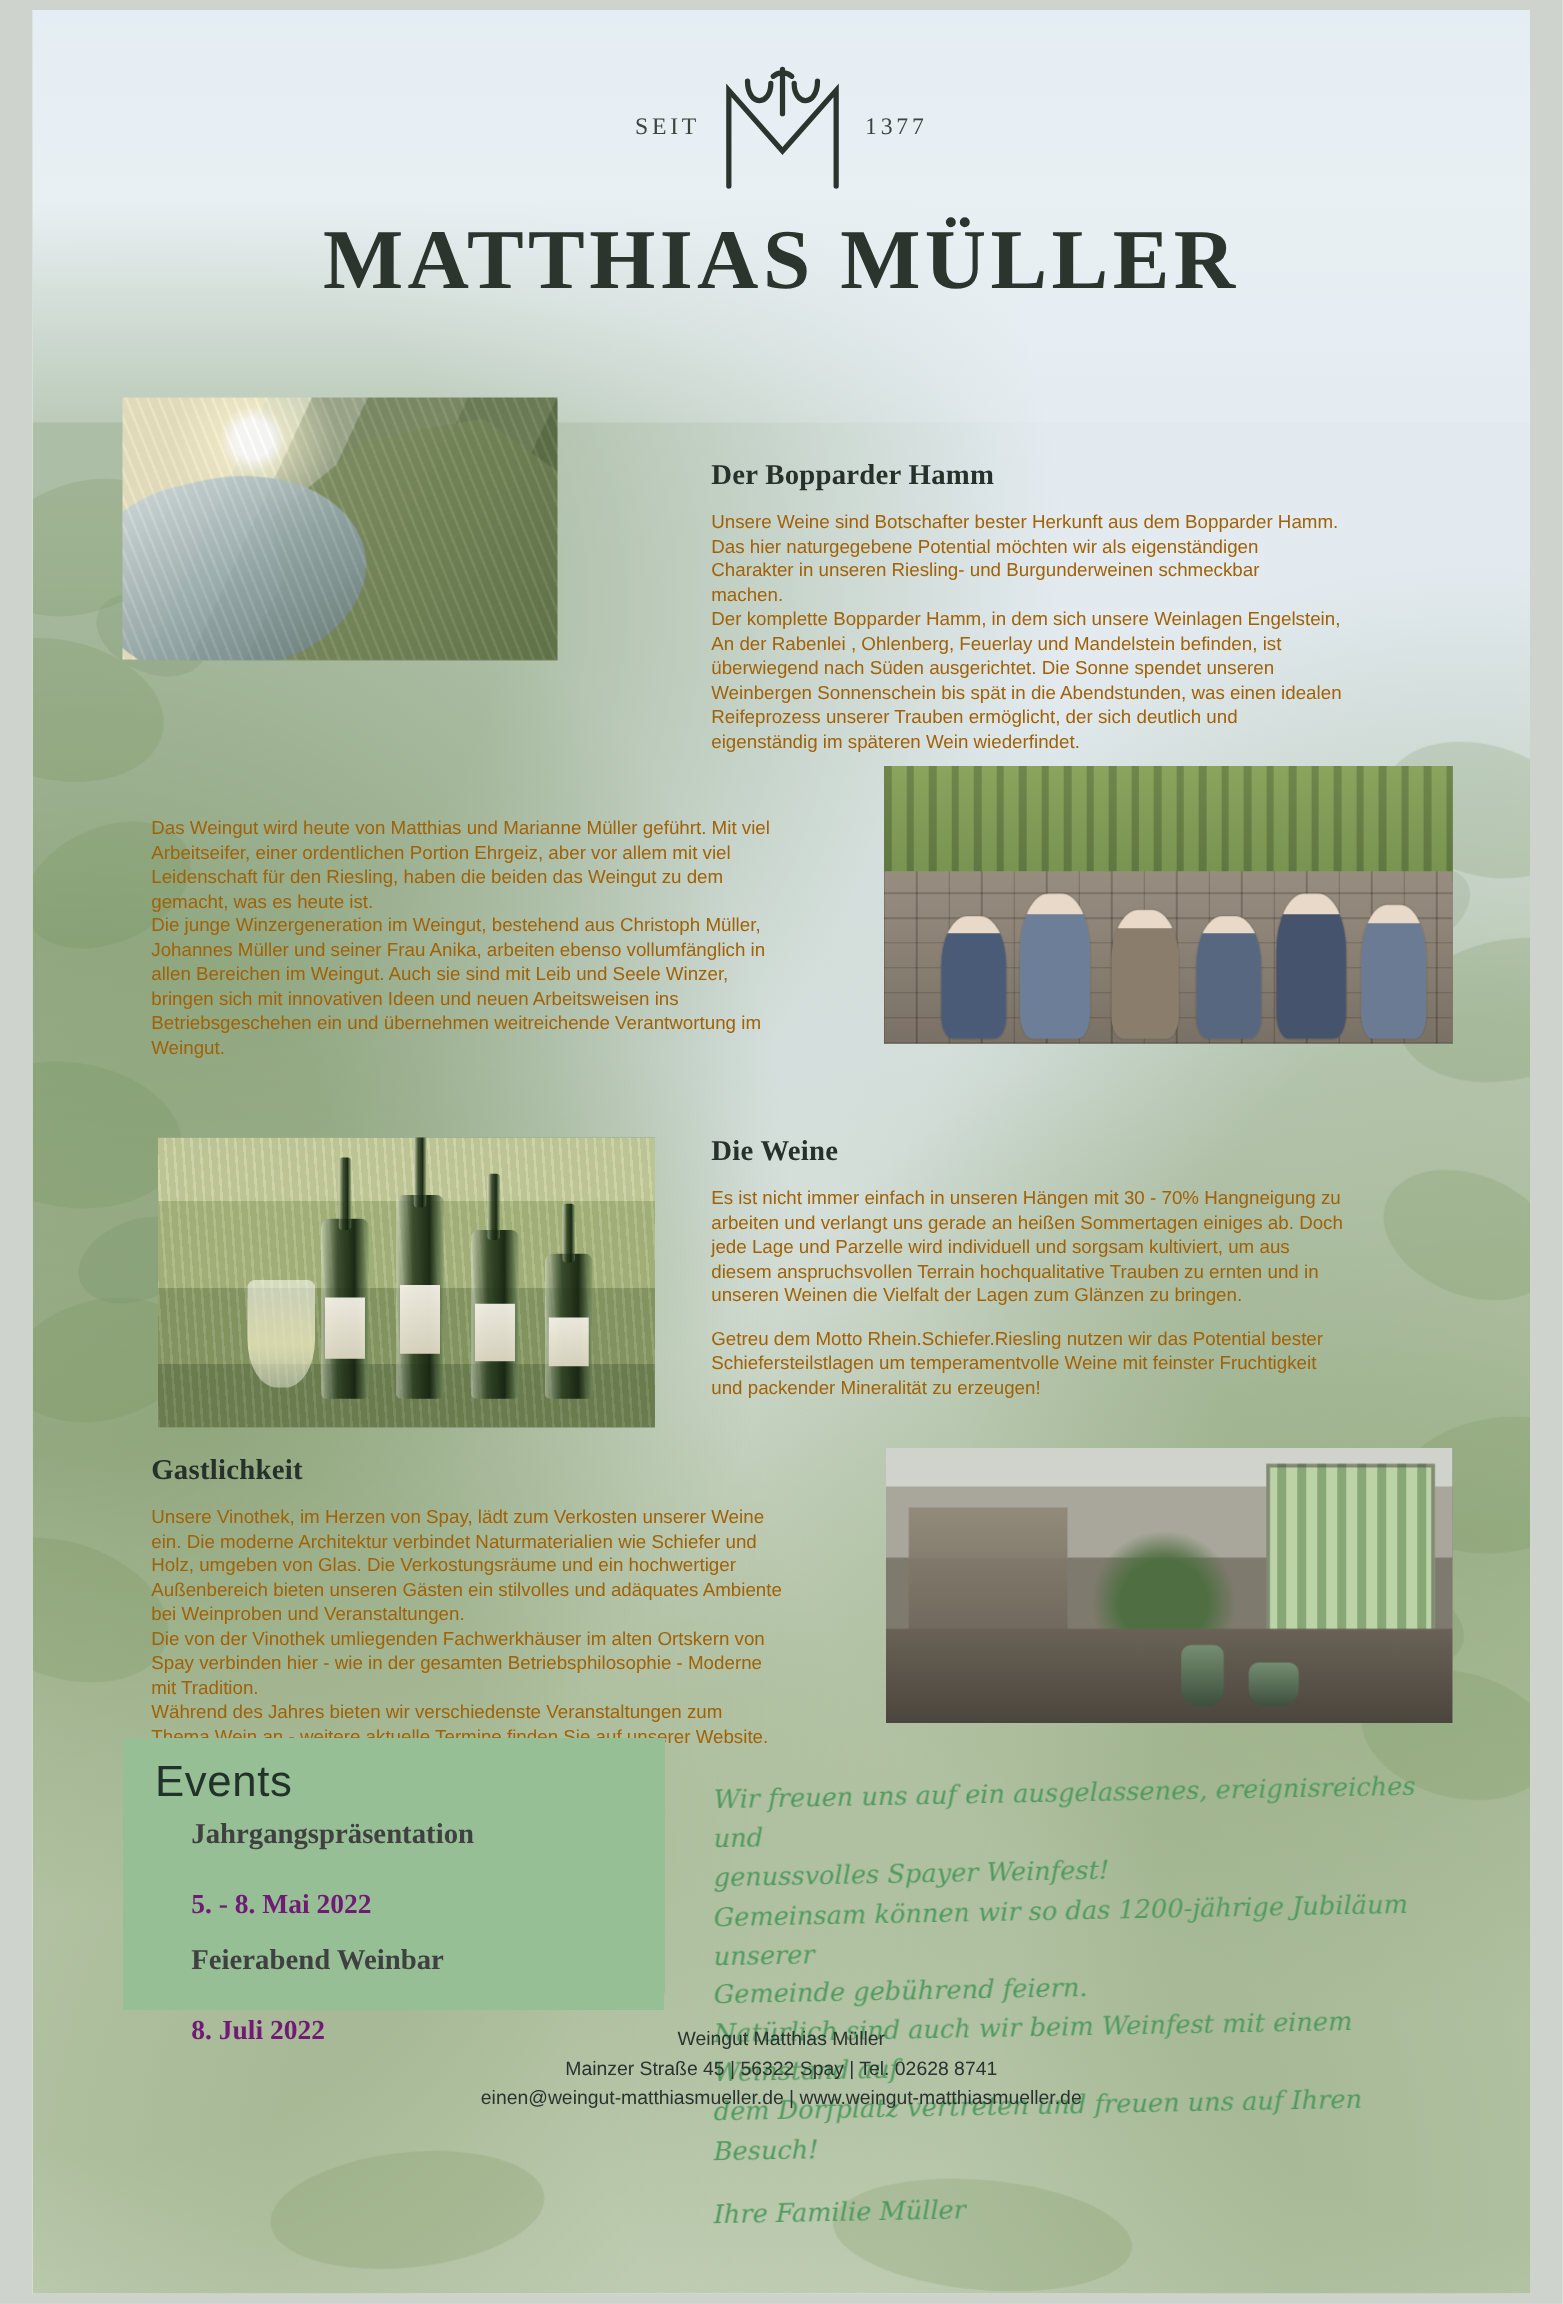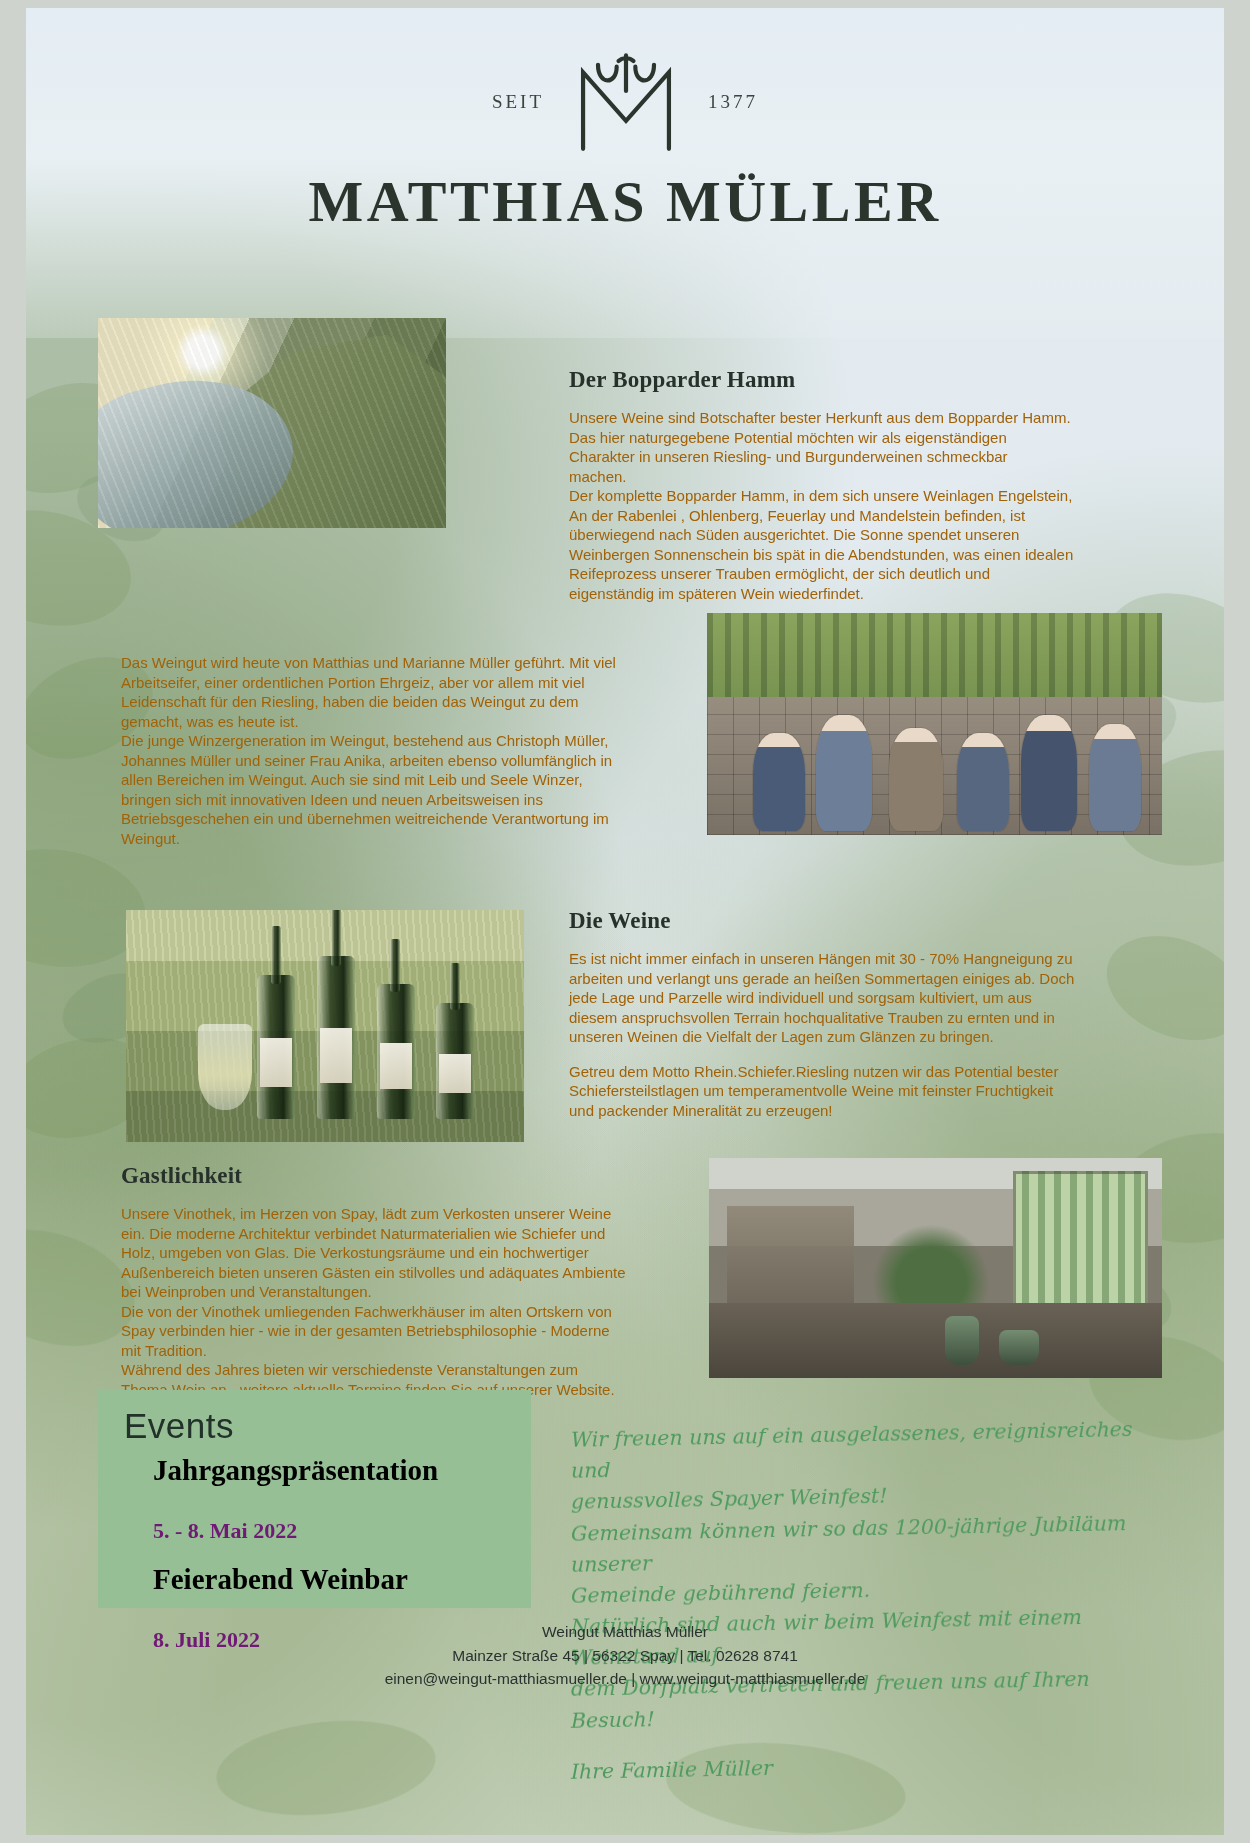--- a/index.html
+++ b/index.html
@@ -57,36 +57,36 @@
   .logo-wrap {
     position: absolute;
     left: 0; top: 40px; width: 100%;
     text-align: center;
     color: #2f3a33;
   }
   .logo-monogram-row {
     display: flex;
     align-items: center;
     justify-content: center;
-    gap: 26px;
+    gap: 10px;
   }
   .logo-seit, .logo-year {
     font-family: "Liberation Serif", serif;
     font-size: 19px;
     letter-spacing: 3px;
     color: #3a4540;
     padding-bottom: 4px;
   }
   .monogram {
     width: 112px;
     height: 112px;
   }
   .logo-name {
     font-family: "Liberation Serif", serif;
-    font-size: 58px;
+    font-size: 68px;
     letter-spacing: 3.5px;
     color: #2b352e;
     margin-top: 8px;
     font-weight: 700;
   }
   .logo-sub {
     font-family: "Liberation Sans", sans-serif;
     font-size: 22px;
     letter-spacing: 11px;
     color: #3b463f;
@@ -253,23 +253,23 @@
     font-size: 35px;
     color: #22312a;
     margin: 16px 0 6px 26px;
     letter-spacing: 0.5px;
   }
   .events-list {
     margin-left: 55px;
   }
   .event-name {
     font-family: "Liberation Serif", serif;
-    font-size: 29px;
+    font-size: 23px;
     font-weight: 700;
-    color: #000000;
+    color: #404040;
     line-height: 1.30;
   }
   .event-date {
     font-family: "Liberation Serif", serif;
     font-size: 22px;
     font-weight: 700;
     color: #701a75;
     line-height: 1.30;
     margin-bottom: 16px;
     margin-top: 27px;

